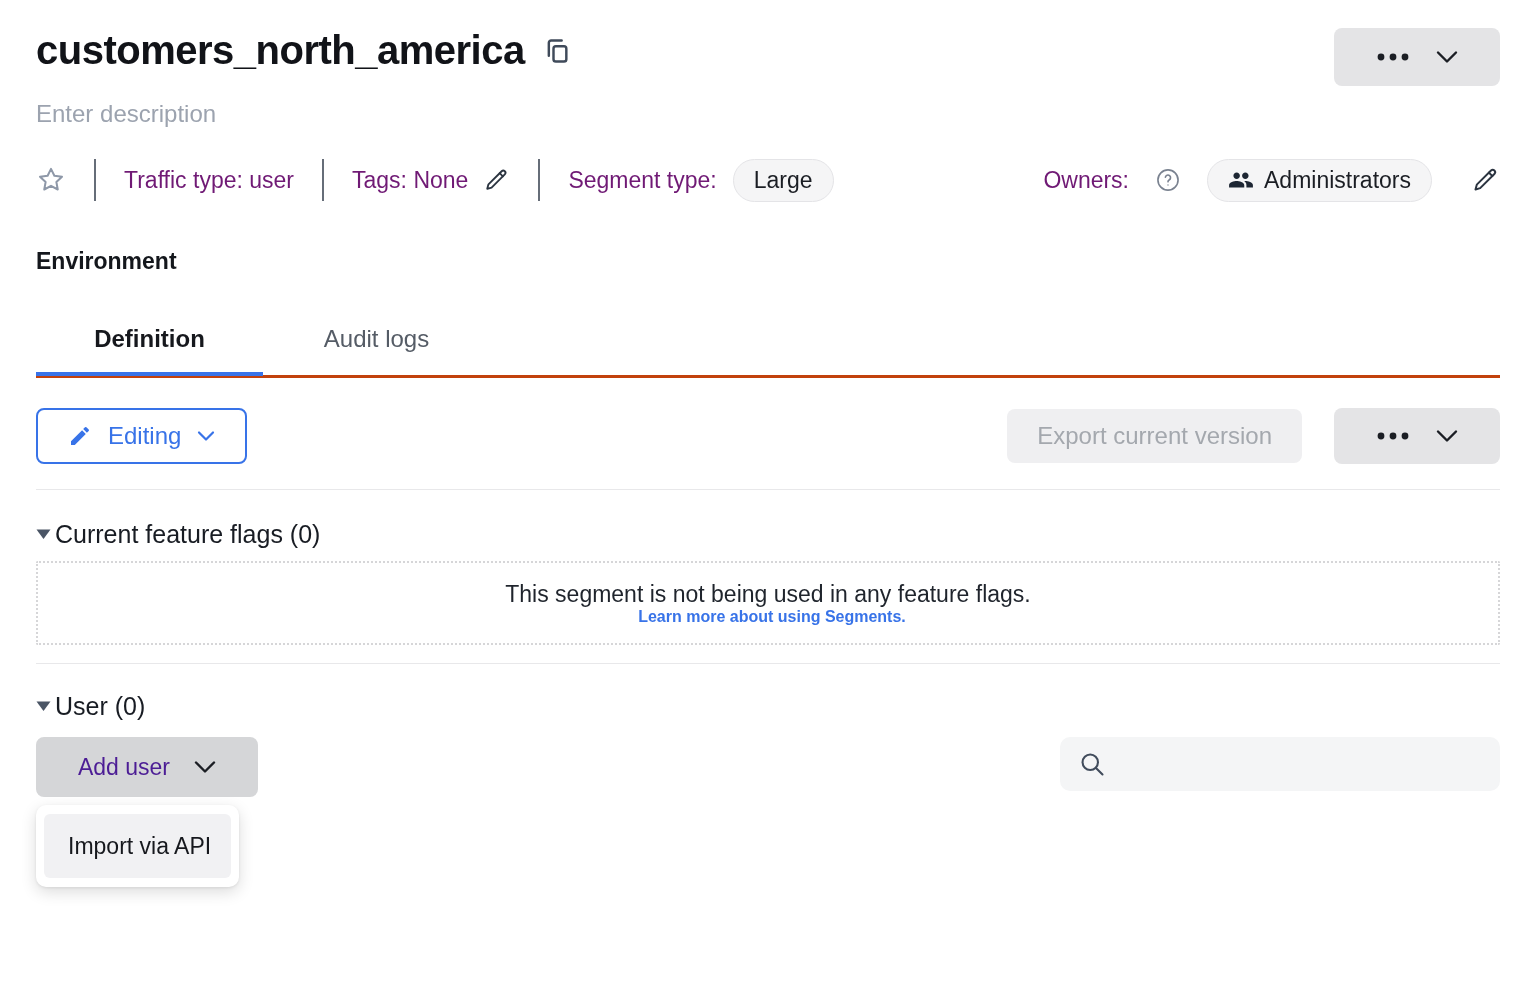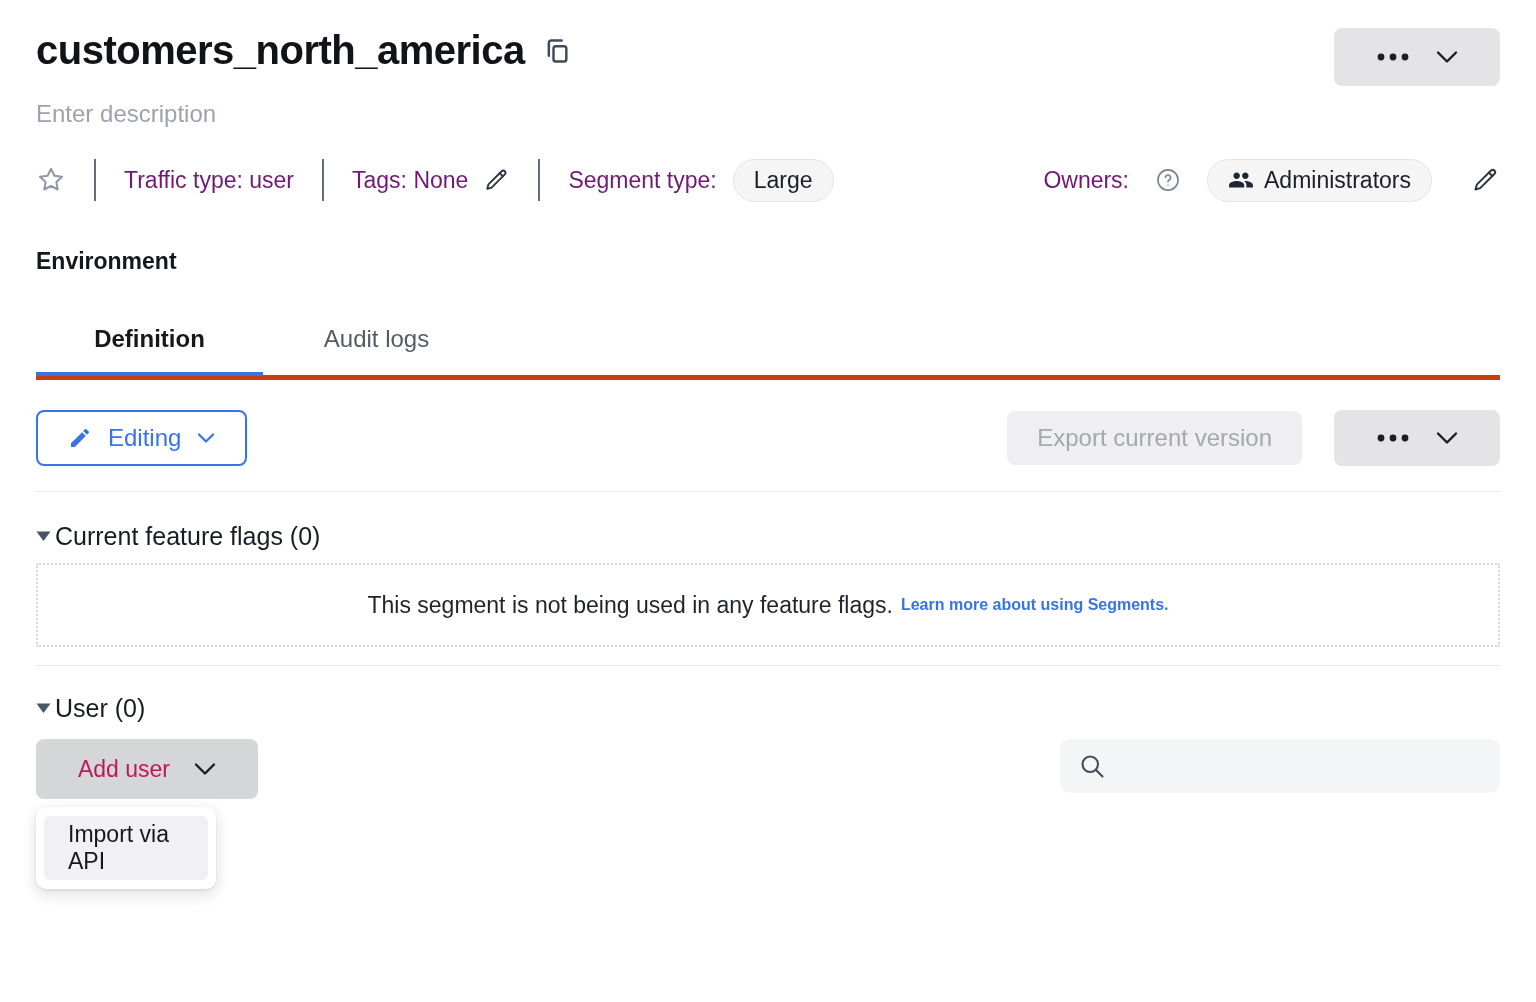--- a/index.html
+++ b/index.html
@@ -27,21 +27,21 @@
   .edit-pencil { margin-left:14px; }
 
   
   .env-label { margin-top:46px; font-size:23px; font-weight:700; color:#14171c; }
   .select { margin-top:13px; width:784px; height:56px; border:1px solid #d3d6db;
     border-radius:8px; display:flex; align-items:center; justify-content:space-between;
     padding:0 24px; cursor:pointer; background:#fff; }
   .select-value { font-size:24px; color:#1b1e24; }
 
   
-  .tabs { margin-top:40px; display:flex; border-bottom:5px solid #c2410c; }
+  .tabs { margin-top:40px; display:flex; border-bottom:3px solid #c2410c; }
   .tab { position:relative; min-width:227px; text-align:center; padding:10px 20px 22px 20px;
     font-size:24px; color:#555c66; cursor:pointer; }
   .tab.active { font-weight:700; color:#16181d; }
   .tab.active::after { content:""; position:absolute; left:0; right:0; bottom:-1px;
     height:4px; background:#3873e8; }
 
   
   .toolbar { margin-top:30px; display:flex; align-items:center; justify-content:space-between; }
   .editing-btn { display:flex; align-items:center; gap:16px; height:56px; padding:0 30px;
     background:#fff; border:2px solid #3873e8; border-radius:8px; color:#3873e8;
@@ -50,31 +50,31 @@
   .export-btn { height:54px; padding:0 30px; background:#efeff1; color:#a4a8ae;
     border:none; border-radius:8px; font-size:24px; font-weight:500; cursor:default; }
 
   .h-divider { margin-top:25px; height:1px; background:#e8e8ea; }
 
   
   .section-header { display:flex; align-items:center; gap:4px; cursor:pointer; }
   .section-title { font-size:25px; color:#181c23; }
   .flags-header { margin-top:30px; }
   .dotted-box { margin-top:12px; height:84px; border:2px dotted #d6d6d8; border-radius:2px;
-    display:flex; align-items:center; justify-content:center; }
+    display:flex; align-items:center; justify-content:center;flex-direction:column; }
   .empty-text { font-size:23px; color:#1f242c; }
   .empty-link { color:#3873e8; font-weight:600; text-decoration:none; margin-left:8px; cursor:pointer; }
 
   .user-header { margin-top:28px; }
   .user-actions { margin-top:16px; display:flex; align-items:flex-start; justify-content:space-between; }
   .adduser-wrap { position:relative; }
   .adduser-btn { display:flex; align-items:center; justify-content:center; gap:24px;
     width:222px; height:60px; background:#d5d6d8; border:none; border-radius:8px;
-    font-size:23px; color:#be185d; cursor:pointer; }
-  .dropdown { position:absolute; top:calc(100% + 8px); left:0; width:180px;
+    font-size:23px; color:#4c1d95; cursor:pointer; }
+  .dropdown { position:absolute; top:calc(100% + 8px); left:0; width:203px;
     background:#ffffff; border-radius:10px; padding:9px 8px;
     box-shadow:0 5px 16px rgba(0,0,0,0.14), 0 1px 3px rgba(0,0,0,0.08); z-index:5; }
   .dropdown-item { background:#f1f1f3; border-radius:6px; height:64px; display:flex;
     align-items:center; padding-left:24px; font-size:23px; color:#16181d; cursor:pointer; }
 
   .search-box { display:flex; align-items:center; gap:12px; width:440px; height:54px;
     background:#f4f5f6; border-radius:10px; padding:0 18px; }
   .search-input { flex:1; border:none; background:transparent; outline:none;
     font-size:24px; color:#1b1e24; font-family:inherit; }
   .search-input::placeholder { color:#9aa1ac; }

